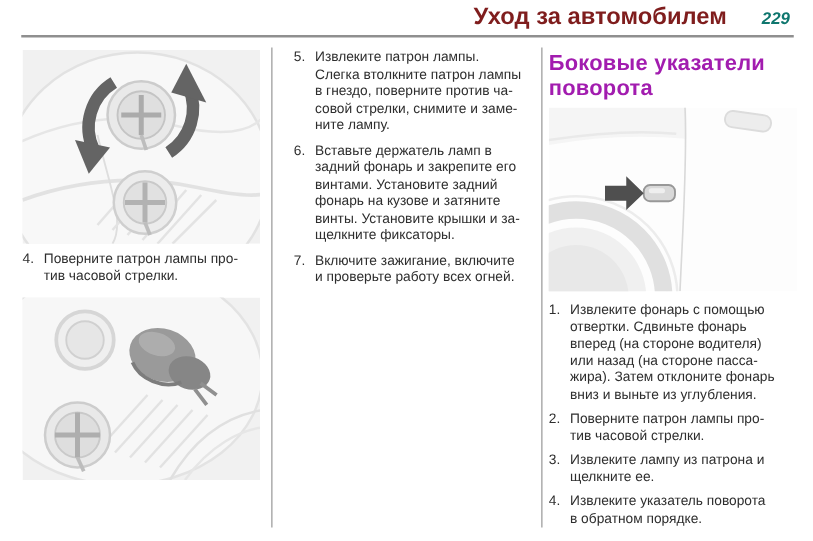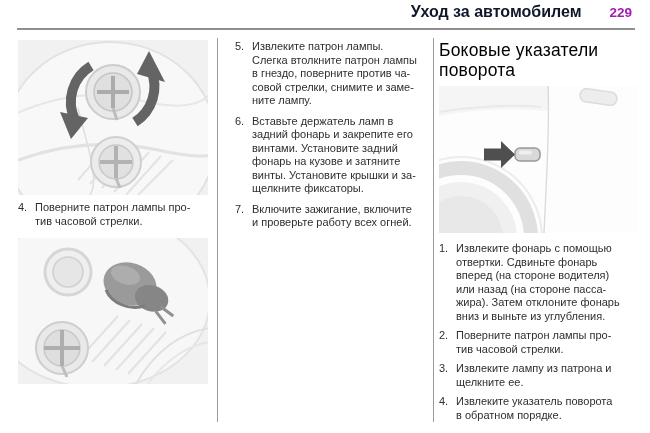--- a/index.html
+++ b/index.html
@@ -2,22 +2,22 @@
 <html><head>
 <meta charset="utf-8">
 <style>
   html,body { margin:0; padding:0; background:#ffffff; }
   .page {
     position:relative; width:650px; height:433px; background:#ffffff;
     font-family:"Liberation Sans", sans-serif; color:#2e2e2e; overflow:hidden;
   }
   
   .hdr { position:absolute; top:3px; left:0; right:18px; display:flex; justify-content:flex-end; align-items:baseline; }
-  .hdr .title { font-weight:bold; font-size:16px; color:#0f172a;text-align:center; }
-  .hdr .pagenum { font-weight:bold; font-size:13.5px; color:#a21caf; margin-left:28px; }
+  .hdr .title { font-weight:bold; font-size:19px; color:#7f1d1d;text-align:center; }
+  .hdr .pagenum { font-weight:bold; font-size:13.5px; color:#0f766e; margin-left:28px;font-style:italic; }
   .rule { position:absolute; left:17px; right:15px; top:28px; height:2px; background:#8f8f8f; }
   .vdiv { position:absolute; top:38px; height:384px; width:1px; background:#9b9b9b; }
   .vdiv.d1 { left:217px; }
   .vdiv.d2 { left:433px; }
 
   
   .col { position:absolute; top:38px; }
   .col1 { left:18px; width:190px; }
   .col2 { left:235px; width:192px; padding-top:2px; }
   .col3 { left:439px; width:199px; }
@@ -29,22 +29,22 @@
 
   .step { position:relative; padding-left:17px; font-size:11px; line-height:13.5px; color:#2e2e2e; }
   .step + .step { margin-top:6px; }
   .step .num { position:absolute; left:0; top:0; }
   .step .txt { white-space:pre-line; display:block; }
   .caption { margin-top:6px; }
 
   .col2 .step + .step { margin-top:7px; }
 
   h2.heading {
-    margin:2px 0 0 0; font-size:17.5px; line-height:20px; font-weight:normal;
-    color:#000000; white-space:pre-line; letter-spacing:0.2px;
+    margin:2px 0 0 0; font-size:17.5px; line-height:20px; font-weight:bold;
+    color:#a21caf; white-space:pre-line; letter-spacing:0.2px;
   }
   .col3 .steps { margin-top:9px; }
 </style>
 </head>
 <body>
 
 <div class="page">
 
   <div class="hdr">
     <span class="title">Уход за автомобилем</span>

